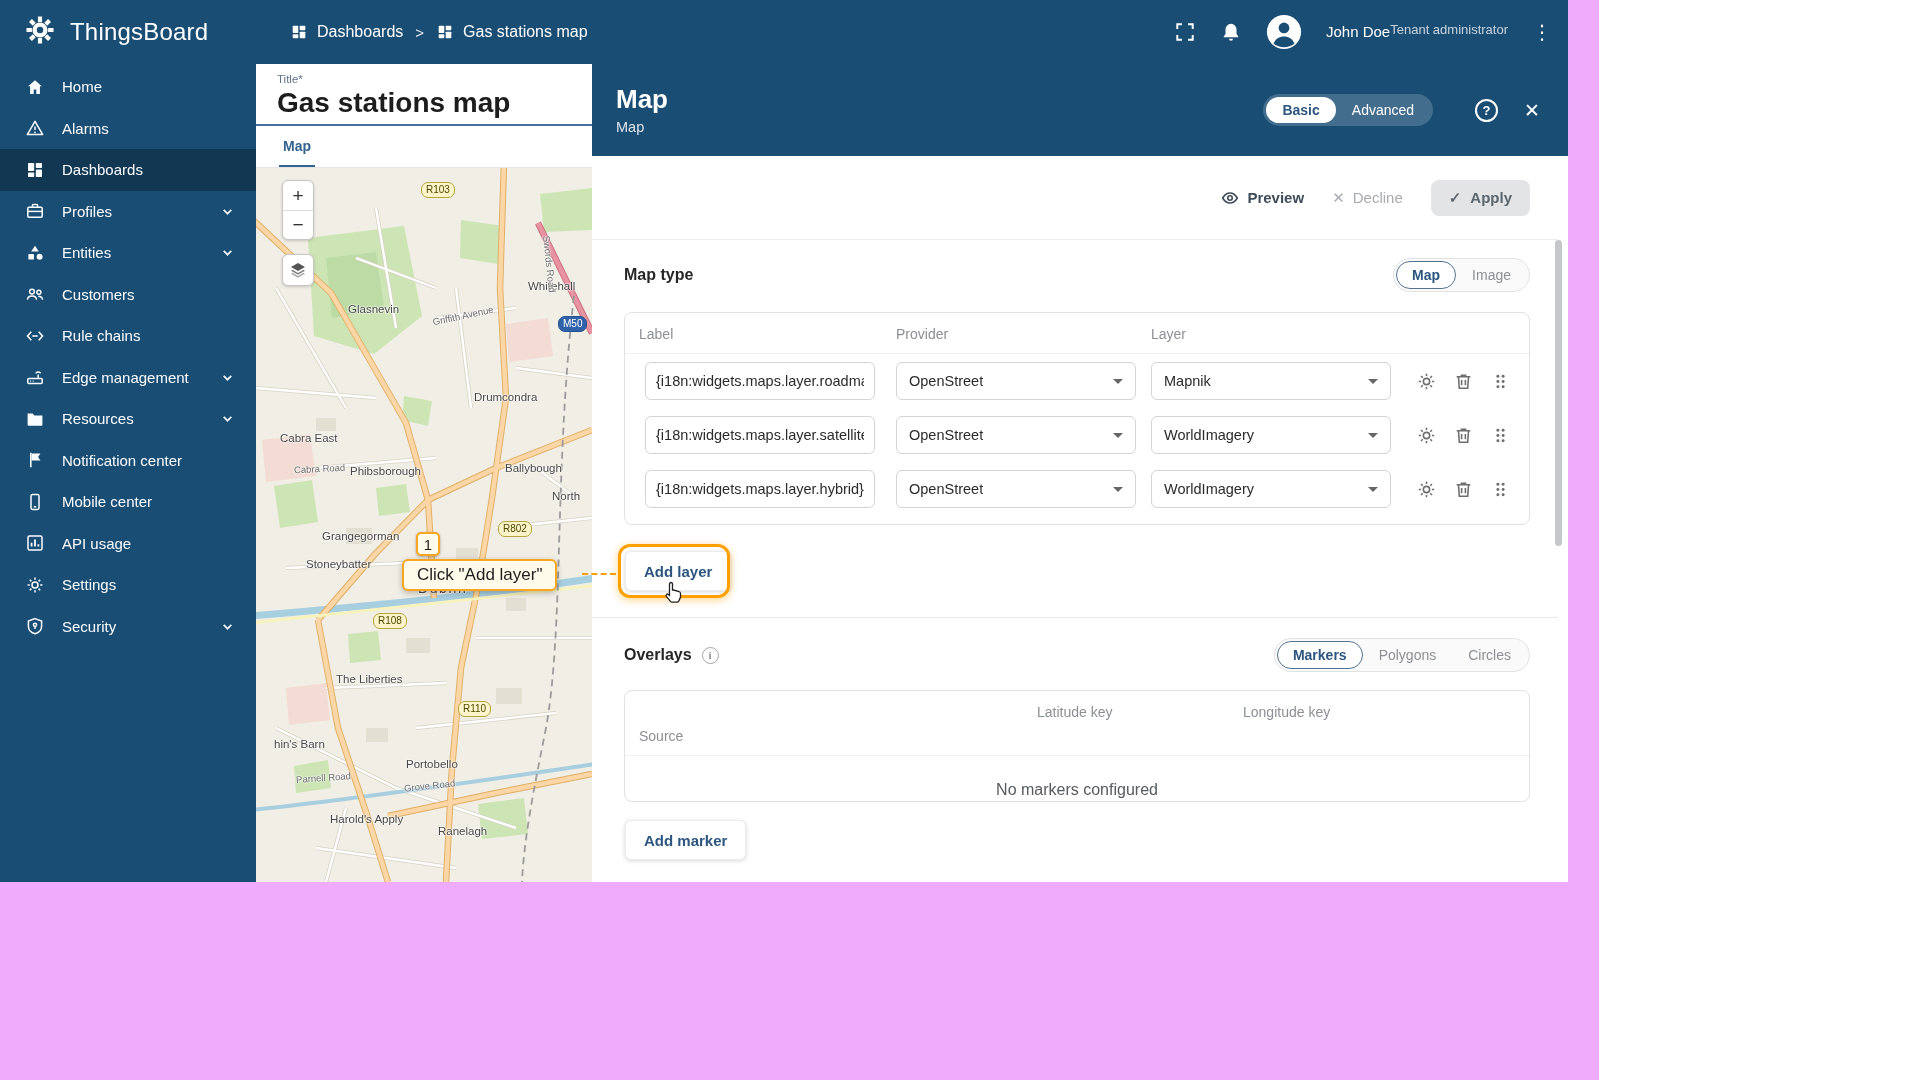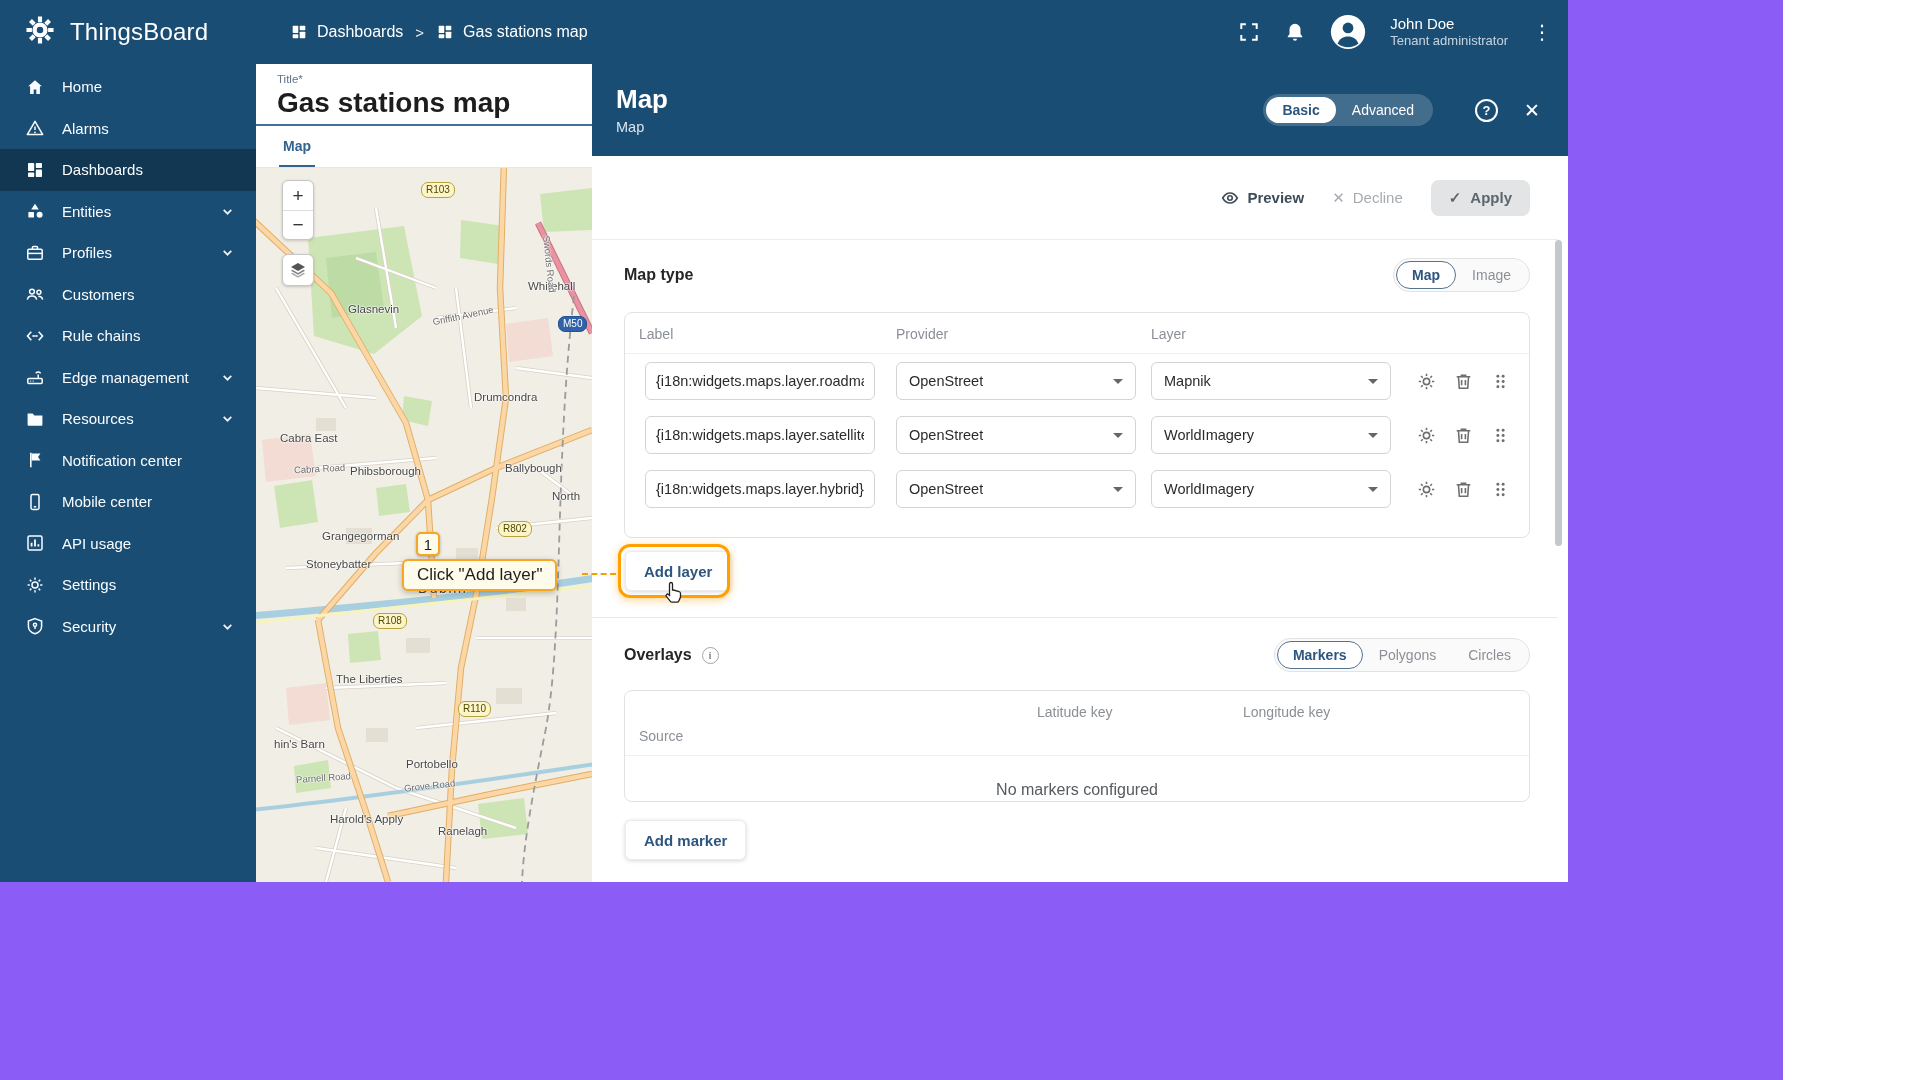--- a/index.html
+++ b/index.html
@@ -5,36 +5,36 @@
   :root{
     --blue:#1a4d74;
     --blue-dark:rgba(0,0,0,.28);
     --accent:#2c567f;
     --muted:#8b9096;
     --border:#e2e2e2;
     --hl:#f6a623;
   }
   *{margin:0;padding:0;box-sizing:border-box;}
   body{font-family:"Liberation Sans",sans-serif;background:#fff;}
-  .canvas{position:relative;width:1783px;height:1080px;background:#8b5cf6;overflow:hidden;}
+  .canvas{position:relative;width:1599px;height:1080px;background:#f0abfc;overflow:hidden;}
   .app{position:absolute;left:0;top:0;width:1568px;height:882px;background:#fff;overflow:hidden;}
 
   
   .topbar{position:absolute;left:0;top:0;width:1568px;height:64px;background:var(--blue);display:flex;align-items:center;z-index:10;}
   .logo{width:256px;display:flex;align-items:center;gap:12px;padding-left:22px;flex:none;}
   .logo-text{color:#fff;font-size:24px;font-weight:500;letter-spacing:.2px;}
   .breadcrumb{display:flex;align-items:center;gap:12px;margin-left:34px;color:#fff;font-size:16px;font-weight:500;}
   .crumb{display:flex;align-items:center;gap:9px;}
   .crumb svg{width:18px;height:18px;}
   .crumb-sep{color:rgba(255,255,255,.9);font-size:15px;}
   .topbar-right{margin-left:auto;display:flex;align-items:center;gap:24px;padding-right:22px;}
   .icon-btn{display:flex;align-items:center;justify-content:center;}
   .icon-btn svg{width:22px;height:22px;}
   .avatar{width:36px;height:36px;}
-  .user-block{display:flex;flex-direction:column;line-height:1.3;}
+  .user-block{display:flex;flex-direction:row;line-height:1.3;}
   .user-name{color:#fff;font-size:15px;}
   .user-role{color:rgba(255,255,255,.75);font-size:13px;}
   .kebab{color:#fff;font-size:20px;width:14px;text-align:center;}
 
   
   .sidebar{position:absolute;left:0;top:64px;width:256px;bottom:0;background:var(--blue);padding-top:2px;z-index:5;}
   .side-item{height:41.5px;display:flex;align-items:center;gap:17px;padding:0 22px 0 25px;color:#fafdff;font-size:15px;font-weight:500;cursor:pointer;}
   .side-item svg{width:20px;height:20px;flex:none;}
   .side-item .chev{margin-left:auto;width:13px;height:13px;opacity:.95;}
   .side-item.active{background:var(--blue-dark);}
@@ -81,21 +81,21 @@
   .sec-head{position:absolute;left:32px;right:38px;display:flex;align-items:center;}
   #mt-head{top:102px;}
   #ov-head{top:482px;}
   .sec-title{font-size:16px;font-weight:700;color:#262626;}
   .info-i{width:17px;height:17px;border-radius:50%;border:1.5px solid #a5a5a5;color:#8f8f8f;font-size:11px;font-weight:700;font-family:"Liberation Serif",serif;display:flex;align-items:center;justify-content:center;margin-left:10px;}
   .seg{margin-left:auto;display:flex;background:#fafafa;border:1px solid var(--border);border-radius:17px;padding:2px;}
   .seg-opt{font-size:14px;color:var(--muted);padding:5px 15px;border-radius:14px;border:1px solid transparent;cursor:pointer;white-space:nowrap;}
   .seg-opt.sel{background:#fff;border-color:#54738f;color:var(--accent);font-weight:700;}
 
   .card{position:absolute;left:32px;width:906px;border:1px solid var(--border);border-radius:8px;background:#fff;}
-  #mt-card{top:156px;padding-bottom:21px;}
+  #mt-card{top:156px;padding-bottom:8px;}
   #ov-card{top:534px;height:112px;}
   .thead{display:flex;padding:13px 18px 11px 14px;color:var(--muted);font-size:14px;border-bottom:1px solid #f0f0f0;}
   .th-label{width:257px;}
   .th-provider{width:255px;}
   .th-lat{width:206px;}
   .th-source{width:398px;margin-top:24px;}
   .trow{display:flex;align-items:center;padding:8px 18px 8px 20px;}
   .tinput{width:230px;height:38px;border:1px solid #d4d4d4;border-radius:6px;padding:0 10px;font-size:14.5px;color:#2b2b2b;margin-right:21px;background:#fff;font-family:inherit;outline:none;}
   .tselect{width:240px;height:38px;border:1px solid #d4d4d4;border-radius:6px;padding:0 12px;display:flex;align-items:center;font-size:14.5px;color:#2b2b2b;cursor:pointer;background:#fff;}
   .tselect .val{overflow:hidden;white-space:nowrap;}
@@ -203,37 +203,37 @@
     <div class="side-item active">
       <svg viewBox="0 0 20 20" fill="currentColor">
             <rect x="3" y="3" width="6.2" height="8" rx=".8"></rect>
             <rect x="10.8" y="3" width="6.2" height="5" rx=".8"></rect>
             <rect x="10.8" y="9.6" width="6.2" height="7.4" rx=".8"></rect>
             <rect x="3" y="12.6" width="6.2" height="4.4" rx=".8"></rect>
           </svg>
       <span>Dashboards</span>
     </div>
     <div class="side-item">
+      <svg viewBox="0 0 20 20" fill="none" stroke="currentColor" stroke-width="1.5">
+            <rect x="2.8" y="6.2" width="14.4" height="10" rx="1.2"></rect>
+            <path d="M7.4 6V4.6c0-.6.5-1 1-1h3.2c.5 0 1 .4 1 1V6"></path>
+            <path d="M2.8 10.4h14.4"></path>
+          </svg>
+      <span>Profiles</span>
+      <svg class="chev" viewBox="0 0 12 12" fill="none" stroke="currentColor" stroke-width="1.6">
+            <path d="m2.5 4.5 3.5 3.5 3.5-3.5"></path>
+          </svg>
+    </div>
+    <div class="side-item">
       <svg viewBox="0 0 20 20" fill="currentColor">
             <path d="m10 2.8 3.8 5.7H6.2z"></path>
             <rect x="3.4" y="11" width="5.6" height="5.6" rx=".6"></rect>
             <circle cx="14.6" cy="13.8" r="3"></circle>
           </svg>
       <span>Entities</span>
-      <svg class="chev" viewBox="0 0 12 12" fill="none" stroke="currentColor" stroke-width="1.6">
-            <path d="m2.5 4.5 3.5 3.5 3.5-3.5"></path>
-          </svg>
-    </div>
-    <div class="side-item">
-      <svg viewBox="0 0 20 20" fill="none" stroke="currentColor" stroke-width="1.5">
-            <rect x="2.8" y="6.2" width="14.4" height="10" rx="1.2"></rect>
-            <path d="M7.4 6V4.6c0-.6.5-1 1-1h3.2c.5 0 1 .4 1 1V6"></path>
-            <path d="M2.8 10.4h14.4"></path>
-          </svg>
-      <span>Profiles</span>
       <svg class="chev" viewBox="0 0 12 12" fill="none" stroke="currentColor" stroke-width="1.6">
             <path d="m2.5 4.5 3.5 3.5 3.5-3.5"></path>
           </svg>
     </div>
     <div class="side-item">
       <svg viewBox="0 0 20 20" fill="none" stroke="currentColor" stroke-width="1.5">
             <circle cx="7" cy="7.6" r="2.4"></circle>
             <path d="M2.4 15.6c.3-2.3 2.2-3.7 4.6-3.7s4.3 1.4 4.6 3.7"></path>
             <circle cx="13.9" cy="8.2" r="2"></circle>
             <path d="M13.3 12.3c2.2 0 4 1.3 4.3 3.3"></path>

